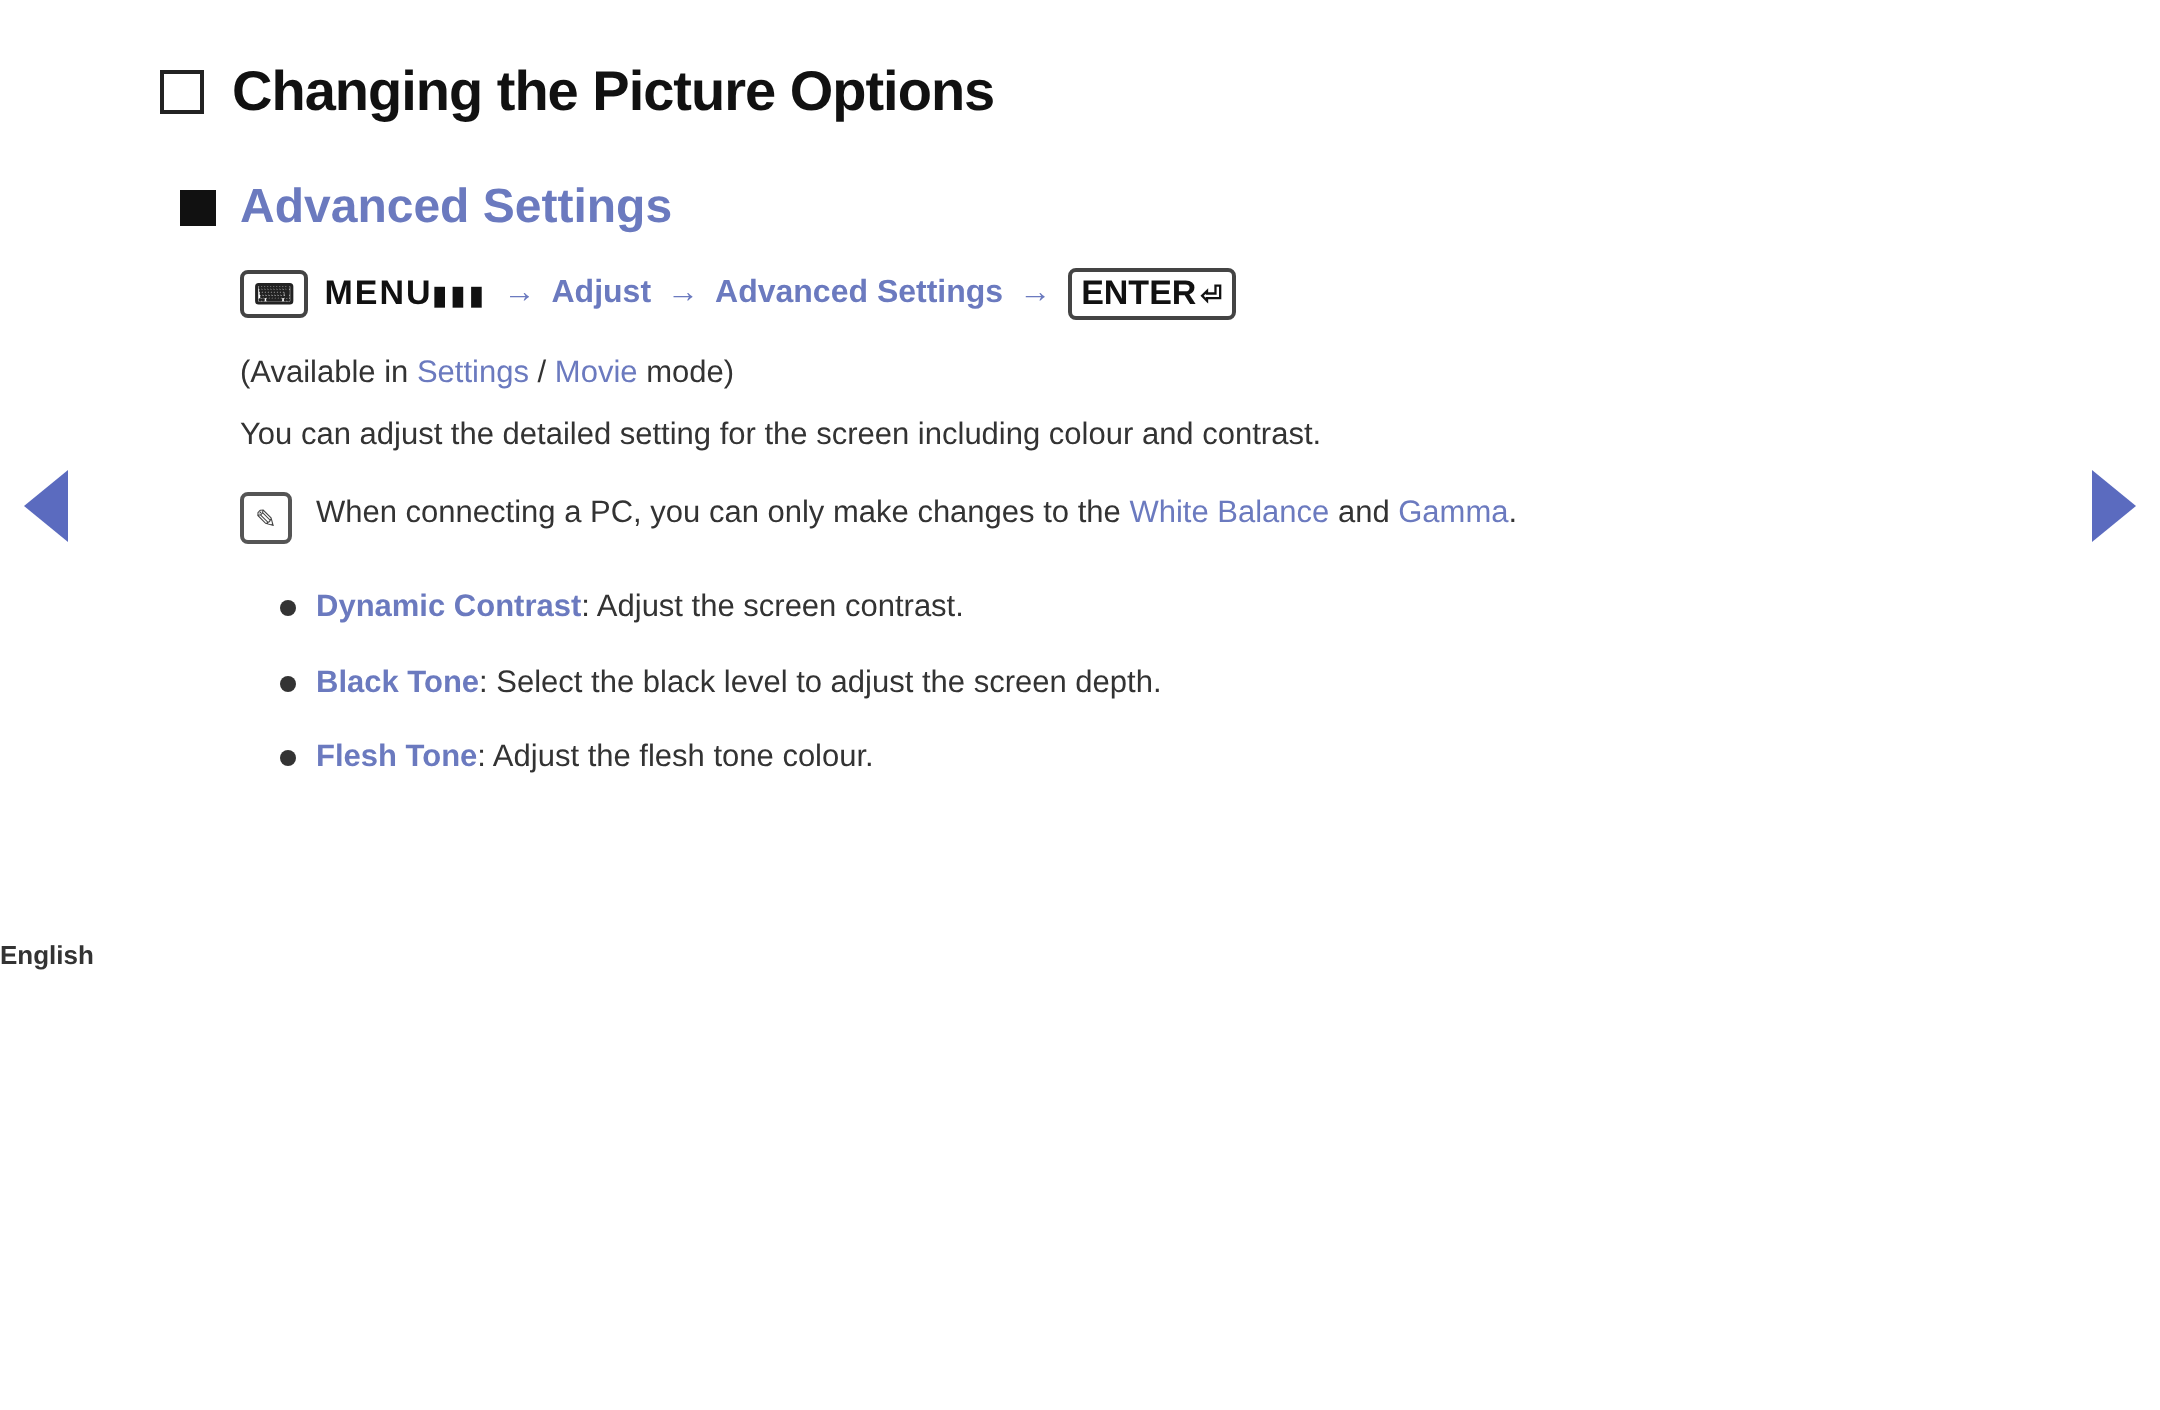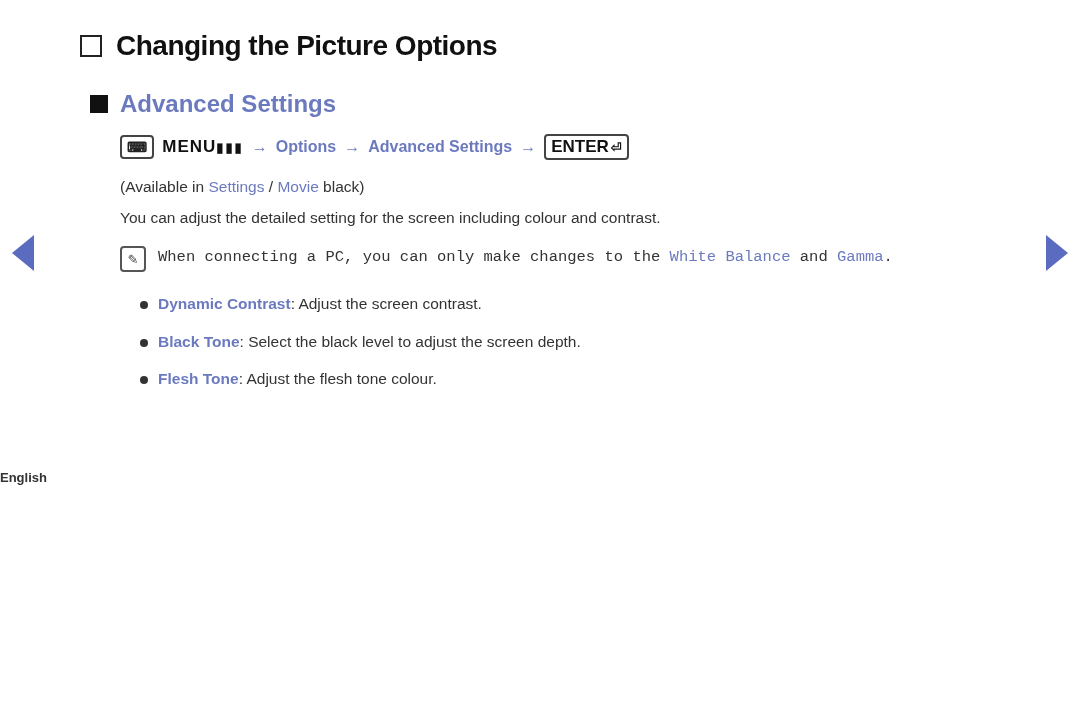--- a/index.html
+++ b/index.html
@@ -164,21 +164,20 @@
       flex-shrink: 0;
       font-size: 13px;
       color: #444;
       margin-top: 1px;
     }
 
     .note-text {
       font-size: 15.5px;
       color: #333;
       line-height: 1.6;
-      font-family: Liberation Mono, monospace;
     }
 
     .note-text .blue {
       color: #6b7abf;
     }
 
     .bullet-list {
       margin-left: 50px;
       list-style: none;
     }
@@ -259,32 +258,32 @@
 
     <div class="section-header-row">
       <span class="filled-square"></span>
       <span class="section-title">Advanced Settings</span>
     </div>
 
     <div class="menu-path-row">
       <span class="menu-icon">⌨</span>
       <span class="menu-label">MENU<span style="font-size:13px; letter-spacing:2px;">▮▮▮</span></span>
       <span class="arrow">→</span>
-      <span class="path-blue">Options</span>
+      <span class="path-blue">Adjust</span>
       <span class="arrow">→</span>
       <span class="path-blue">Advanced Settings</span>
       <span class="arrow">→</span>
       <span class="enter-label">
         <span>ENTER</span>
           <span class="enter-arrow">⏎</span>
       </span>
     </div>
 
     <p class="available-text">
-      <span>(Available in </span><span class="blue">Settings</span><span> / </span><span class="blue">Movie</span><span> black)</span>
+      <span>(Available in </span><span class="blue">Settings</span><span> / </span><span class="blue">Movie</span><span> mode)</span>
     </p>
 
     <p class="description-text">You can adjust the detailed setting for the screen including colour and contrast.</p>
 
     <div class="note-row">
       <div class="note-icon">✎</div>
       <div class="note-text">
         <span>When connecting a PC, you can only make changes to the </span><span class="blue">White Balance</span><span> and </span><span class="blue">Gamma</span><span>.</span>
       </div>
     </div>

